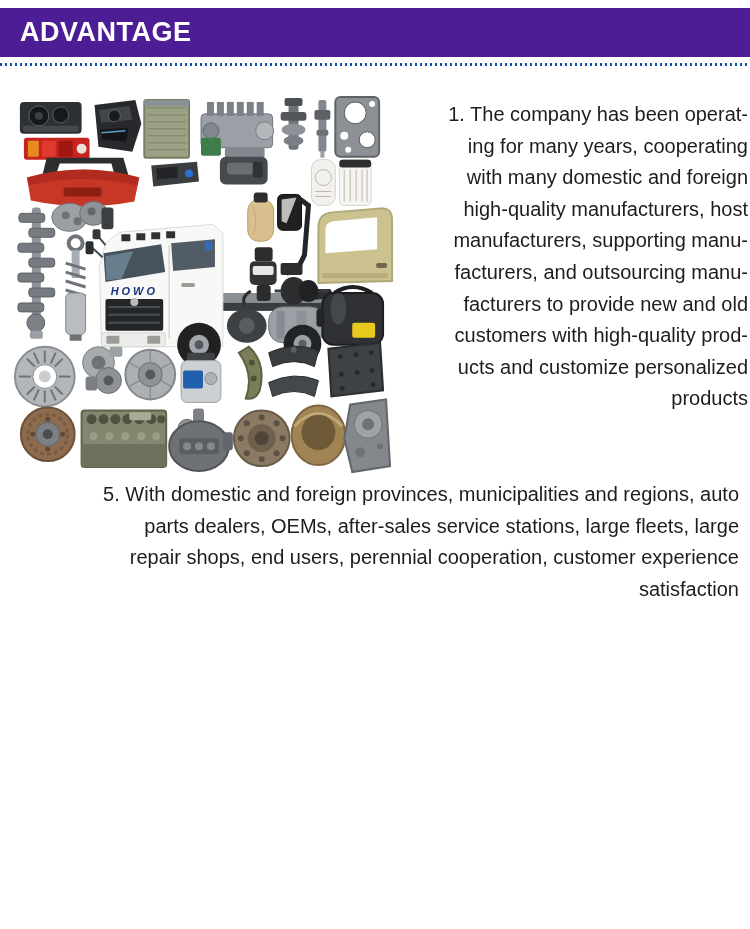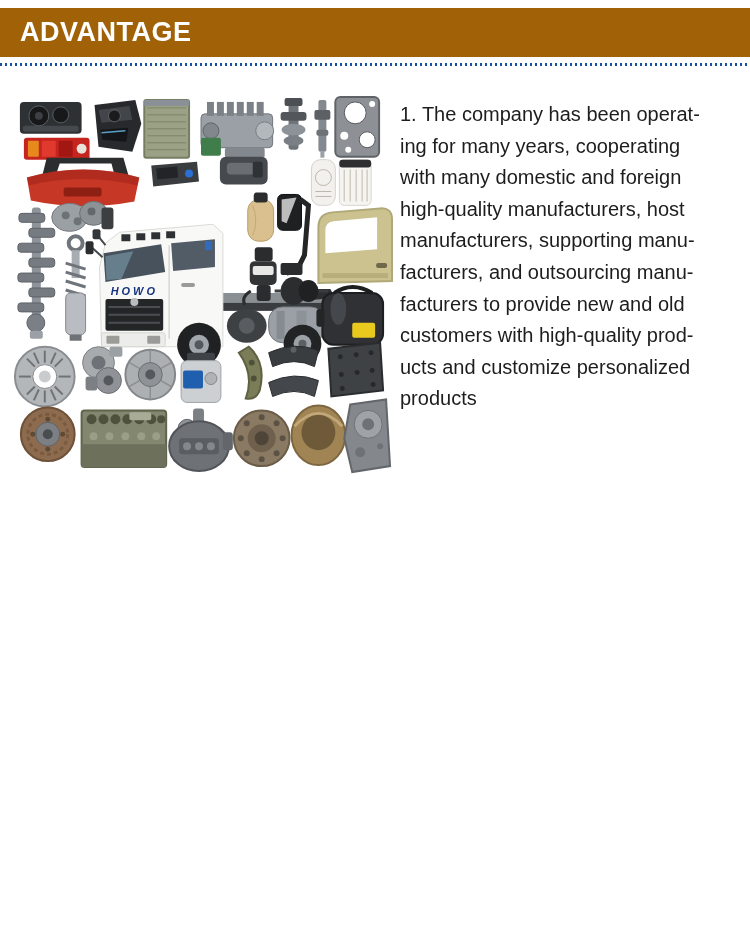--- a/index.html
+++ b/index.html
@@ -1,29 +1,29 @@
 <!DOCTYPE html>
 <html><head>
 <meta charset="utf-8">
 <style>
   html,body{margin:0;padding:0;background:#ffffff;}
   body{font-family:"Liberation Sans","DejaVu Sans",sans-serif;color:#1d1d1d;}
   .page{position:relative;width:750px;height:929px;background:#ffffff;overflow:hidden;}
 
-  .banner{position:absolute;left:0;top:8px;width:750px;height:49px;background:#a16207;
+  .banner{position:absolute;left:0;top:8px;width:750px;height:49px;background:#4c1d95;
           display:flex;align-items:center;box-sizing:border-box;padding-left:20px;}
   .banner h1{margin:0;font-size:27px;font-weight:700;color:#ffffff;letter-spacing:0.5px;}
 
   .dotted-divider{position:absolute;left:0;top:63px;width:750px;height:3px;
           background:repeating-linear-gradient(to right,#1450a4 0 2px,transparent 2px 5px);}
 
   .collage{position:absolute;left:2px;top:95px;width:398px;height:385px;font-style:italic;}
   .collage svg{width:100%;height:100%;display:block;}
 
-  .para{white-space:pre-line;margin:0;font-size:20px;line-height:31.6px;color:#1d1d1d;}
+  .para{white-space:pre-line;margin:0;font-size:20px;line-height:31.6px;color:#1d1d1d;text-align:right;}
   .p1{position:absolute;left:400px;top:99px;width:348px;}
   .lower{position:absolute;left:17px;top:479px;width:722px;}
 
   svg text.brand{font-family:"Liberation Sans",sans-serif;font-weight:700;}
 </style>
 </head>
 <body>
 
 <div class="page">
 
@@ -403,15 +403,19 @@
 with many domestic and foreign
 high-quality manufacturers, host
 manufacturers, supporting manu-
 facturers, and outsourcing manu-
 facturers to provide new and old
 customers with high-quality prod-
 ucts and customize personalized
 products</p>
 
   <div class="lower">
+    <p class="para">5. With domestic and foreign provinces, municipalities and regions, auto
+parts dealers, OEMs, after-sales service stations, large fleets, large
+repair shops, end users, perennial cooperation, customer experience
+satisfaction</p>
   </div>
 
 </div>
 
 </body></html>

